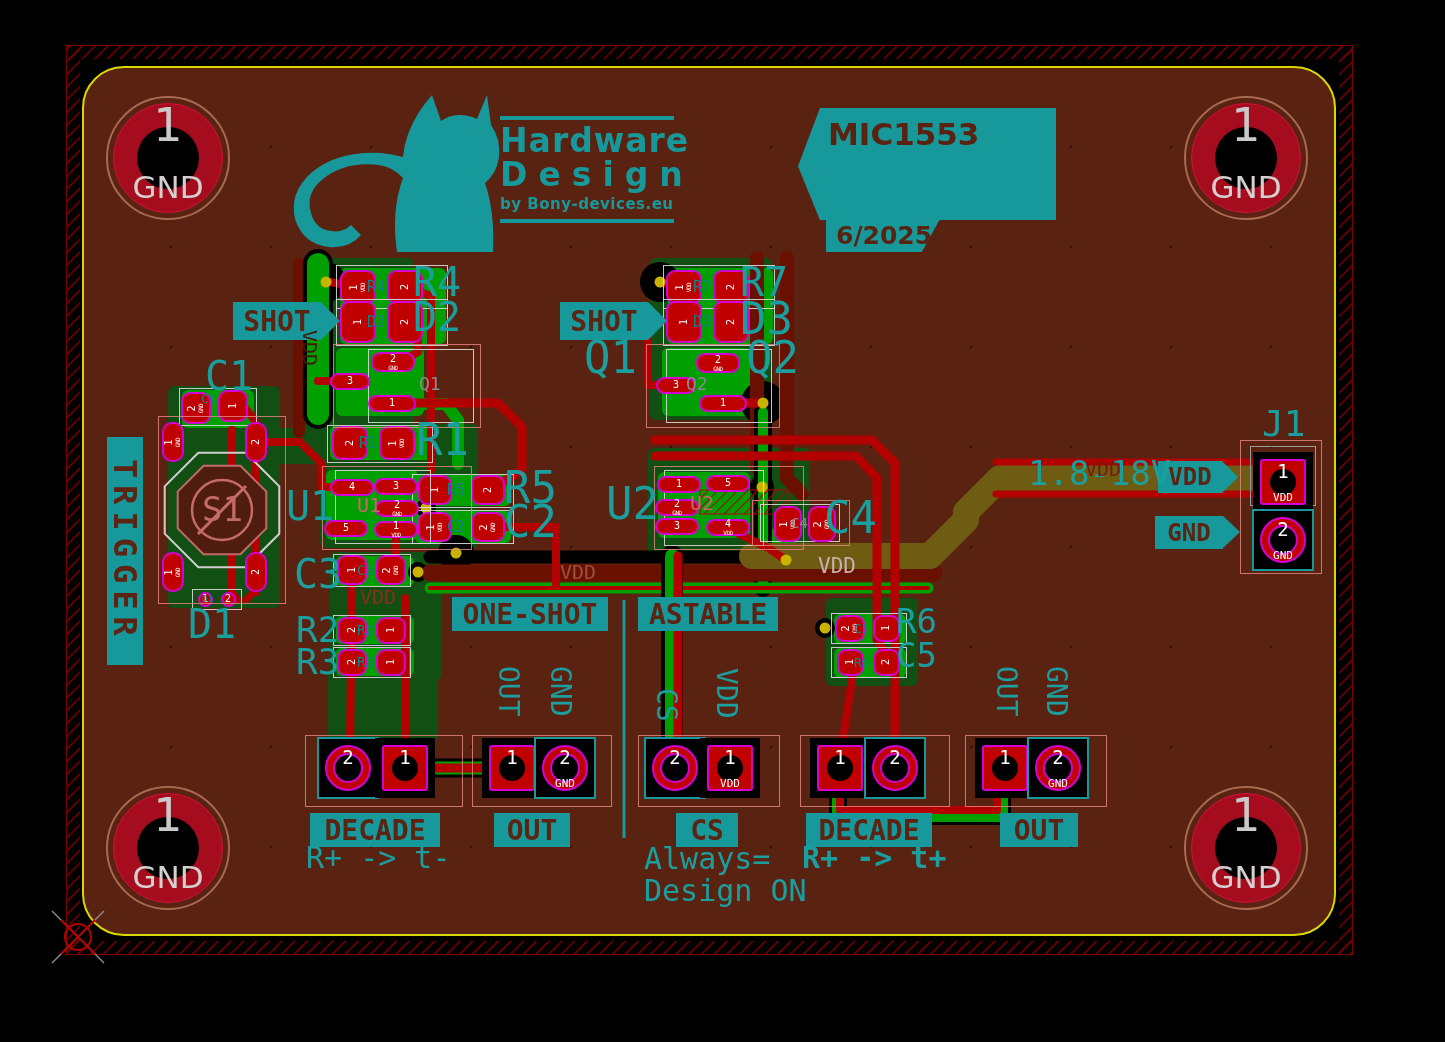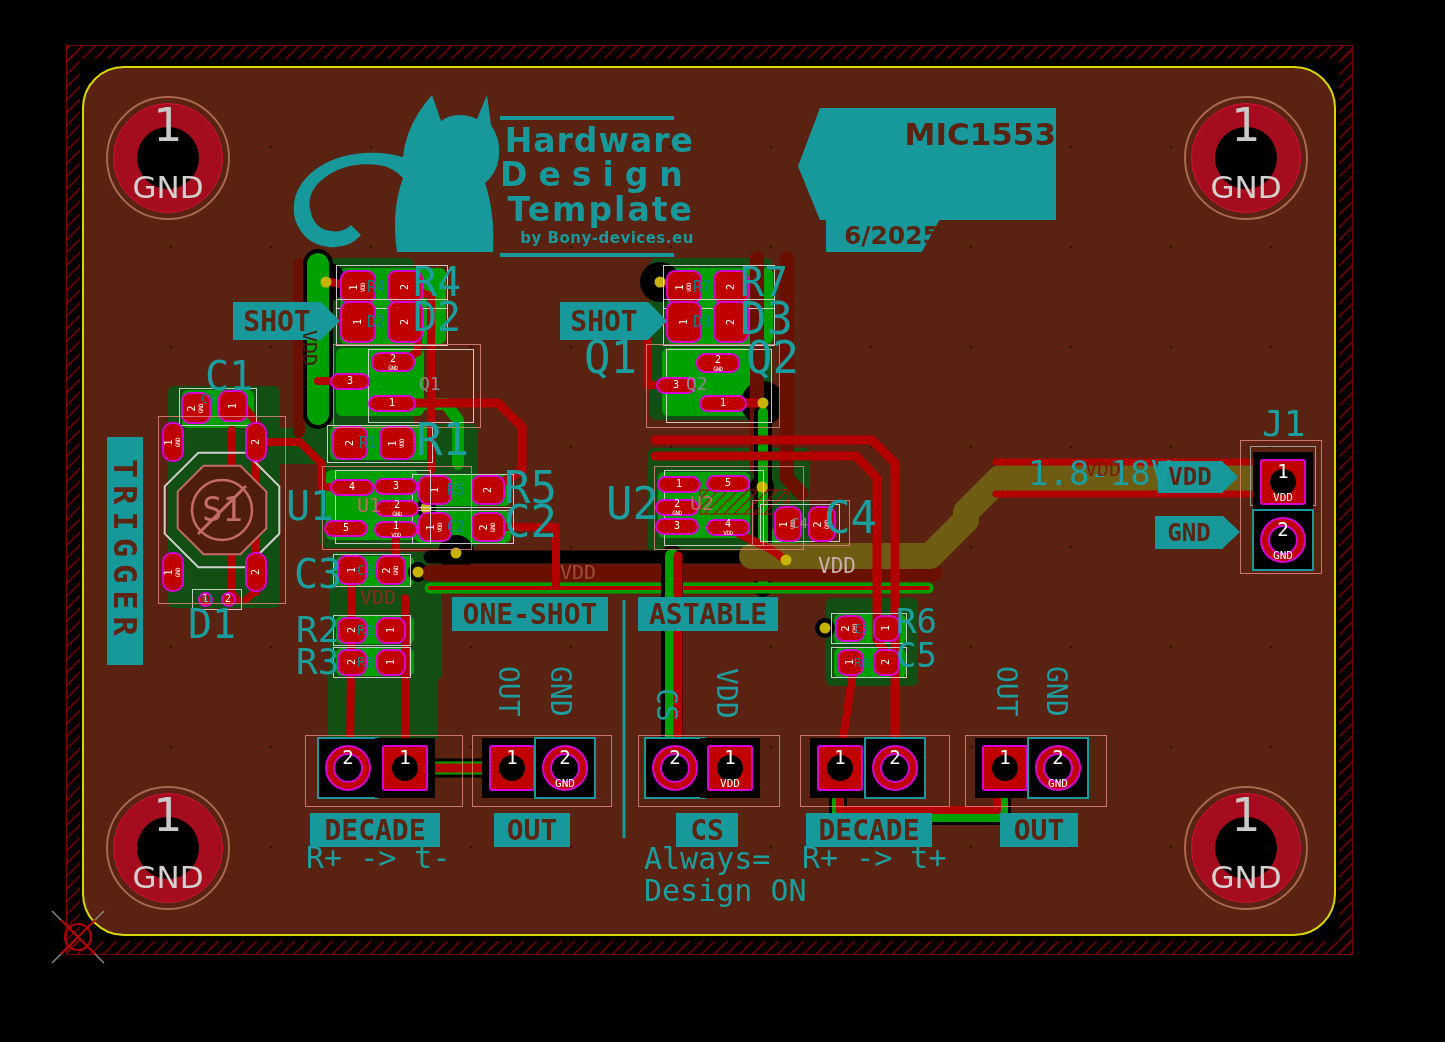--- a/index.html
+++ b/index.html
@@ -18,33 +18,32 @@
   .pad{position:absolute;background:#c00000;border:2px solid #d400d4;border-radius:9px;
        display:flex;align-items:center;justify-content:center;color:#fff;box-sizing:border-box;}
   .pad .in{display:flex;flex-direction:column;align-items:center;line-height:1;gap:1px;}
   .pad .n{font-size:10px;}
   .pad .s{font-size:6px;letter-spacing:-.5px;}
   .silkbox{position:absolute;border:1px solid rgba(217,217,217,.9);box-sizing:border-box;}
   .court{position:absolute;border:1px solid rgba(226,130,130,.85);box-sizing:border-box;}
   .blacksq{position:absolute;background:#000;}
   .tealbox{position:absolute;border:2px solid #17999b;box-sizing:border-box;}
   .slabel{position:absolute;line-height:1;}
-  .tb{position:absolute;z-index:2;color:#17999b;font-family:"DejaVu Sans",sans-serif;font-weight:bold;text-align:right;}
+  .tb{position:absolute;z-index:2;color:#17999b;font-family:"DejaVu Sans",sans-serif;font-weight:bold;}
 </style>
 </head>
 <body>
 
 <div id="stage">
   <div class="board"></div>
 
   <div class="tb" style="left:500px;top:116px;">
     <div style="width:174px;height:4px;background:#17999b;"></div>
     <div style="font-size:33px;line-height:1.04;letter-spacing:1px;margin-top:4px;">Hardware</div>
     <div style="font-size:33px;line-height:1.04;letter-spacing:11px;">Design</div>
-    <div style="font-size:33px;line-height:1.04;letter-spacing:2px;">Template</div>
     <div style="font-size:15px;margin-top:2px;letter-spacing:.5px;">by Bony-devices.eu</div>
     <div style="width:174px;height:4px;background:#17999b;margin-top:6px;"></div>
   </div>
 
   <div class="tb" style="left:798px;top:108px;width:258px;height:112px;background:#17999b;color:#5a2211;
               clip-path:polygon(0 52%,8.5% 0,100% 0,100% 100%,8.5% 100%);padding:0;">
     <div style="font-size:31px;line-height:53px;padding-left:30px;">MIC1553</div>
   </div>
   <div class="tb" style="left:826px;top:219px;width:114px;height:33px;background:#17999b;color:#5a2211;
               clip-path:polygon(0 0,100% 0,84% 100%,0 100%);">
@@ -645,21 +644,21 @@
       <div class="lab" style="left: 1028px; top: 456px; font-size: 34px;">1.8-18V</div>
       <div class="lab vtxt" style="left: 494px; top: 666px; font-size: 28px;">OUT</div>
       <div class="lab vtxt" style="left: 546px; top: 666px; font-size: 28px;">GND</div>
       <div class="lab vtxt" style="left: 652px; top: 688px; font-size: 28px;">CS</div>
       <div class="lab vtxt" style="left: 712px; top: 668px; font-size: 28px;">VDD</div>
       <div class="lab vtxt" style="left: 992px; top: 666px; font-size: 28px;">OUT</div>
       <div class="lab vtxt" style="left: 1042px; top: 666px; font-size: 28px;">GND</div>
       <div class="lab" style="left: 306px; top: 843px; font-size: 30px;">R+ -&gt; t-</div>
       <div class="lab" style="left: 644px; top: 844px; font-size: 30px;">Always=</div>
       <div class="lab" style="left: 644px; top: 876px; font-size: 30px;">Design ON</div>
-      <div class="lab" style="left: 802px; top: 843px; font-size: 30px;">R+ -&gt; t+</div>
+      <div class="lab" style="left: 802px; top: 843px; font-size: 30px; font-weight: bold;">R+ -&gt; t+</div>
       <div class="lab" style="left: 202px; top: 492px; font-size: 34px; color: rgb(196, 106, 106);">S1</div>
       <div class="lab vtxt" style="left: 300px; top: 330px; font-size: 20px; color: rgb(63, 28, 6);">VDD</div>
       <div class="lab" style="left: 560px; top: 562px; font-size: 20px; color: rgb(156, 80, 64);">VDD</div>
       <div class="lab" style="left: 818px; top: 556px; font-size: 21px; color: rgb(201, 176, 172);">VDD</div>
       <div class="lab" style="left: 360px; top: 587px; font-size: 20px; color: rgb(140, 46, 26);">VDD</div>
       <div class="lab" style="left: 1085px; top: 459px; font-size: 20px; color: rgb(122, 24, 12);">VDD</div>
     </div>
   </div>
 
 </body></html>

